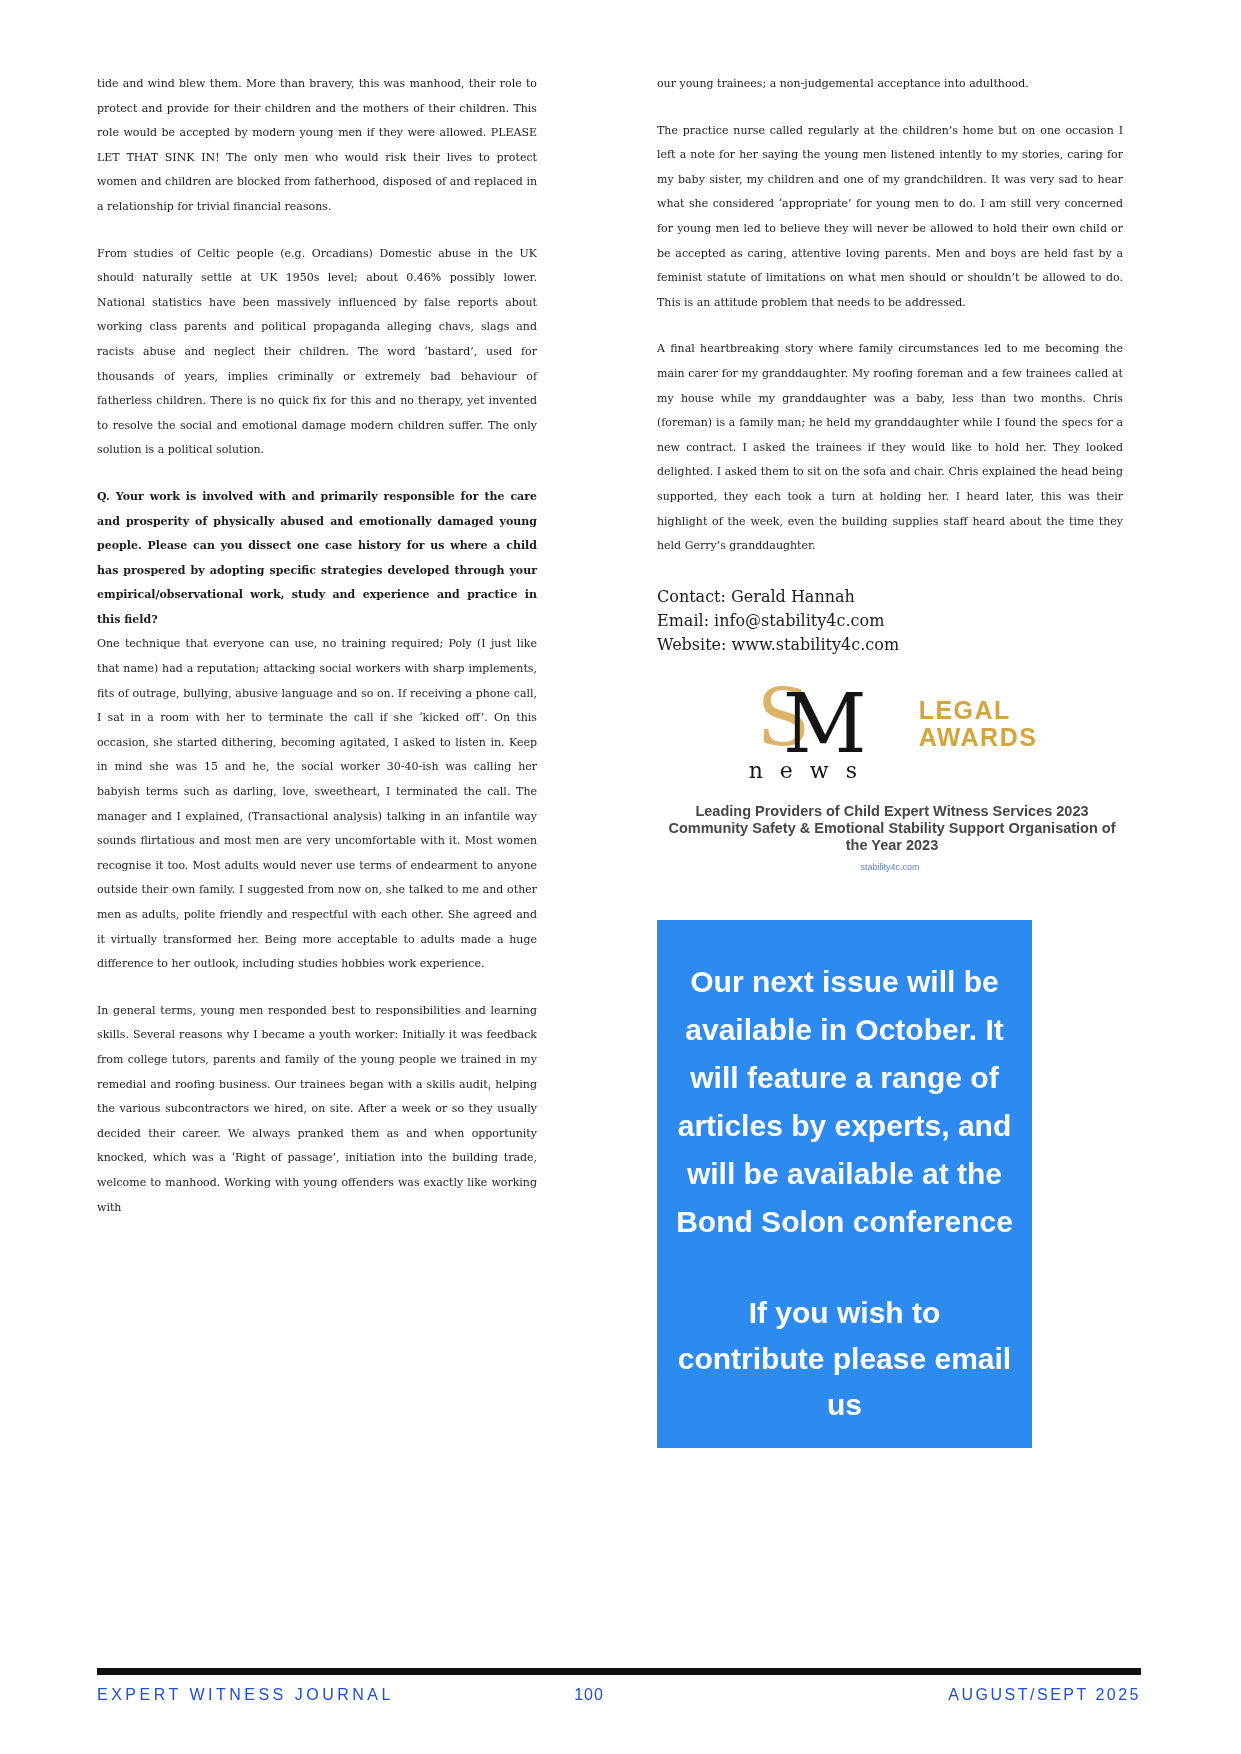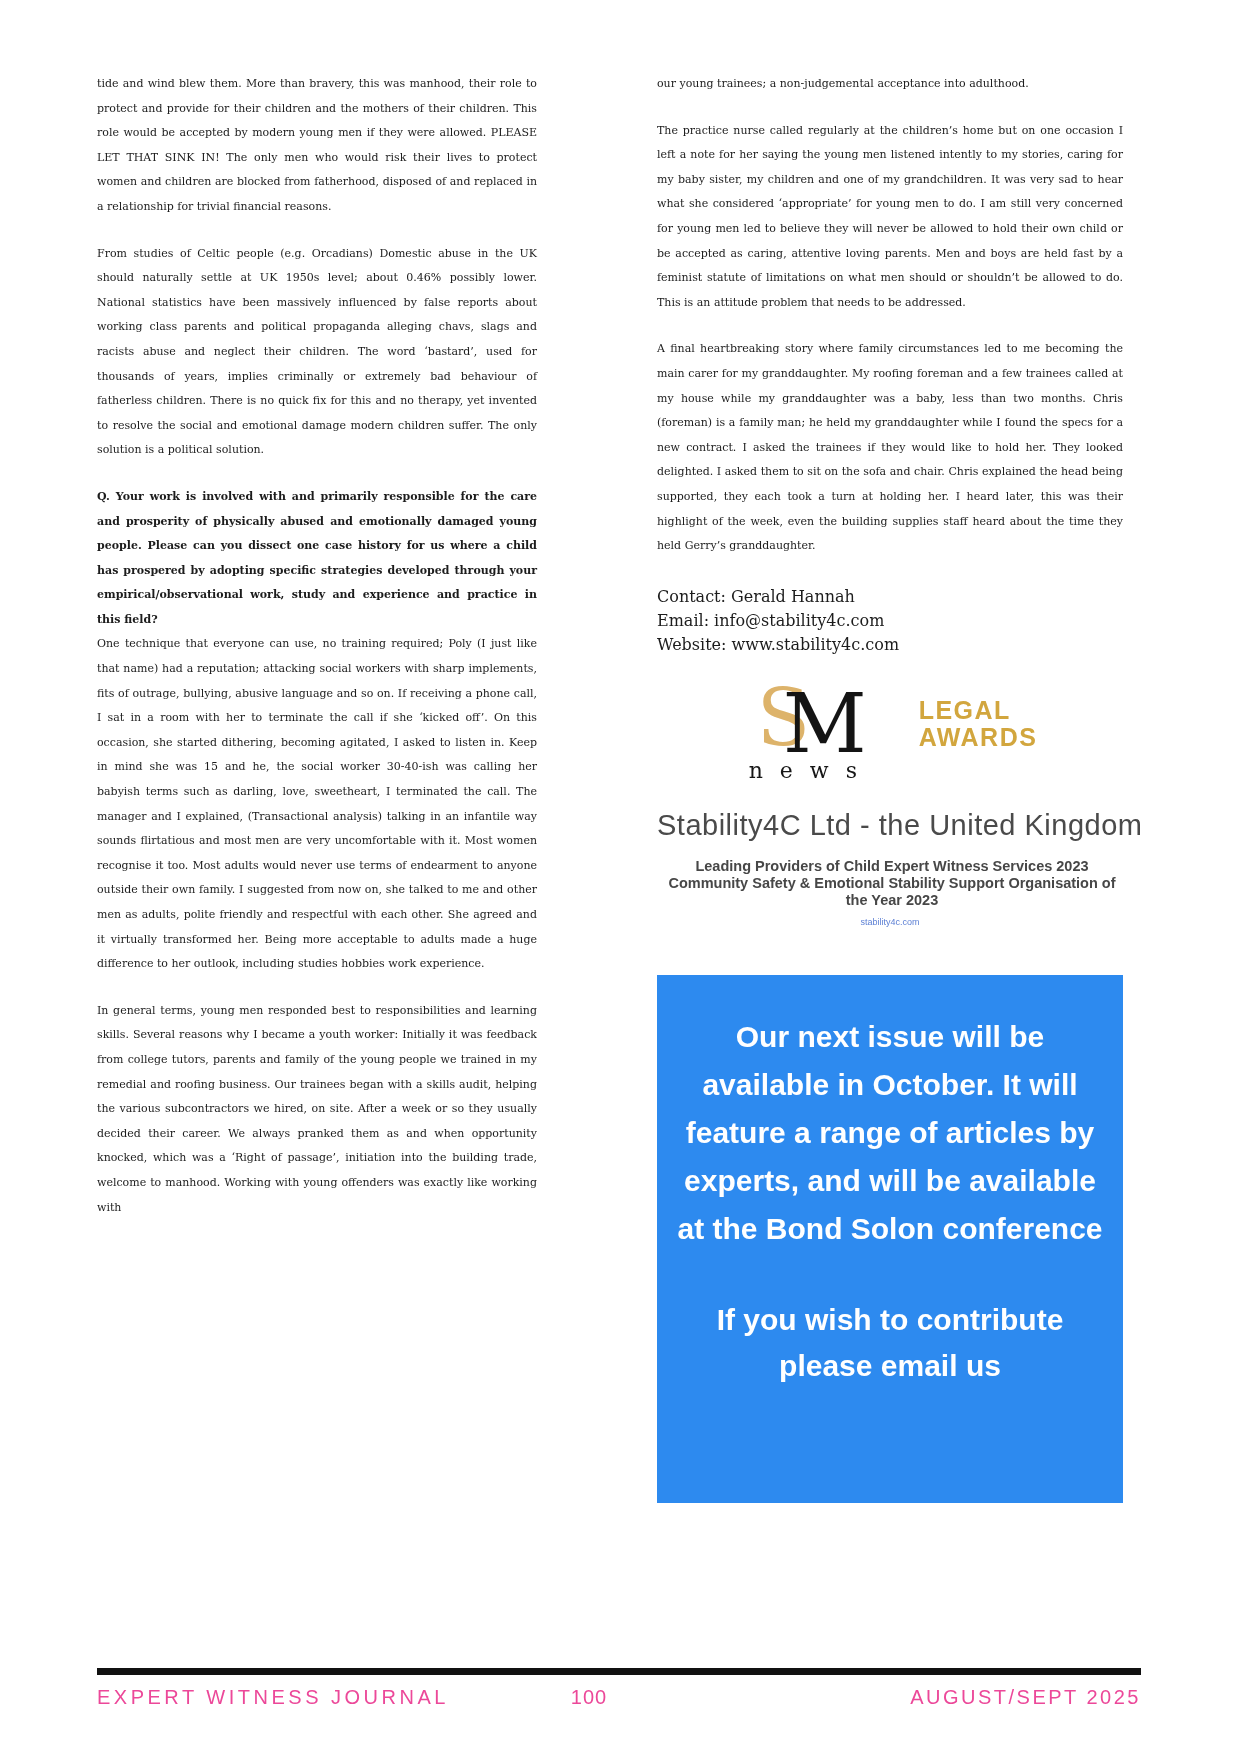--- a/index.html
+++ b/index.html
@@ -103,21 +103,21 @@
   }
   .award-link{
     margin-top:8px;
     font-family:"Liberation Sans", sans-serif;
     font-size:9px;
     color:#5b7fd4;
   }
   
   .promo{
     margin-top:48px;
-    width:466px;
+    width:375px;
     height:528px;
     background:#2d8aef;
     box-sizing:border-box;
     padding:38px 18px 0 18px;
     text-align:center;
     font-family:"Liberation Sans", sans-serif;
     font-weight:700;
     color:#ffffff;
   }
   .promo-main{
@@ -143,23 +143,23 @@
     height:7px;
     background:#111111;
   }
   .footer-row{
     position:absolute;
     left:97px;right:100px;
     top:1686px;
     display:flex;
     align-items:baseline;
     font-family:"Liberation Sans", sans-serif;
-    font-size:20px;
+    font-size:16px;
     letter-spacing:3.5px;
-    color:#ec4899;
+    color:#1d4ed8;
   }
   .footer-left{flex:1;text-align:left;}
   .footer-center{flex:0 0 auto;letter-spacing:1px;transform:translateX(-30px);}
   .footer-right{flex:1;text-align:right;letter-spacing:2.5px;}
 </style>
 </head>
 <body>
 
 <div class="page">
 
@@ -189,21 +189,20 @@
           <div class="sm-mark">
             <span class="sm-s">S</span>
             <span class="sm-m">M</span>
             <span class="sm-news">news</span>
           </div>
           <div class="legal-awards">
             <div>LEGAL</div>
             <div>AWARDS</div>
           </div>
         </div>
-        <div class="award-title">Stability4C Ltd - the United Kingdom</div>
         <div class="award-sub">Leading Providers of Child Expert Witness Services 2023 Community Safety &amp; Emotional Stability Support Organisation of the Year 2023</div>
         <div class="award-link">stability4c.com</div>
       </div>
 
       <div class="promo" style="background: rgb(45, 138, 239);">
         <p class="promo-main">Our next issue will be available in October. It will feature a range of articles by experts, and will be available at the Bond Solon conference</p>
         <p class="promo-contribute">If you wish to contribute please email us</p>
       </div>
     </div>
 

